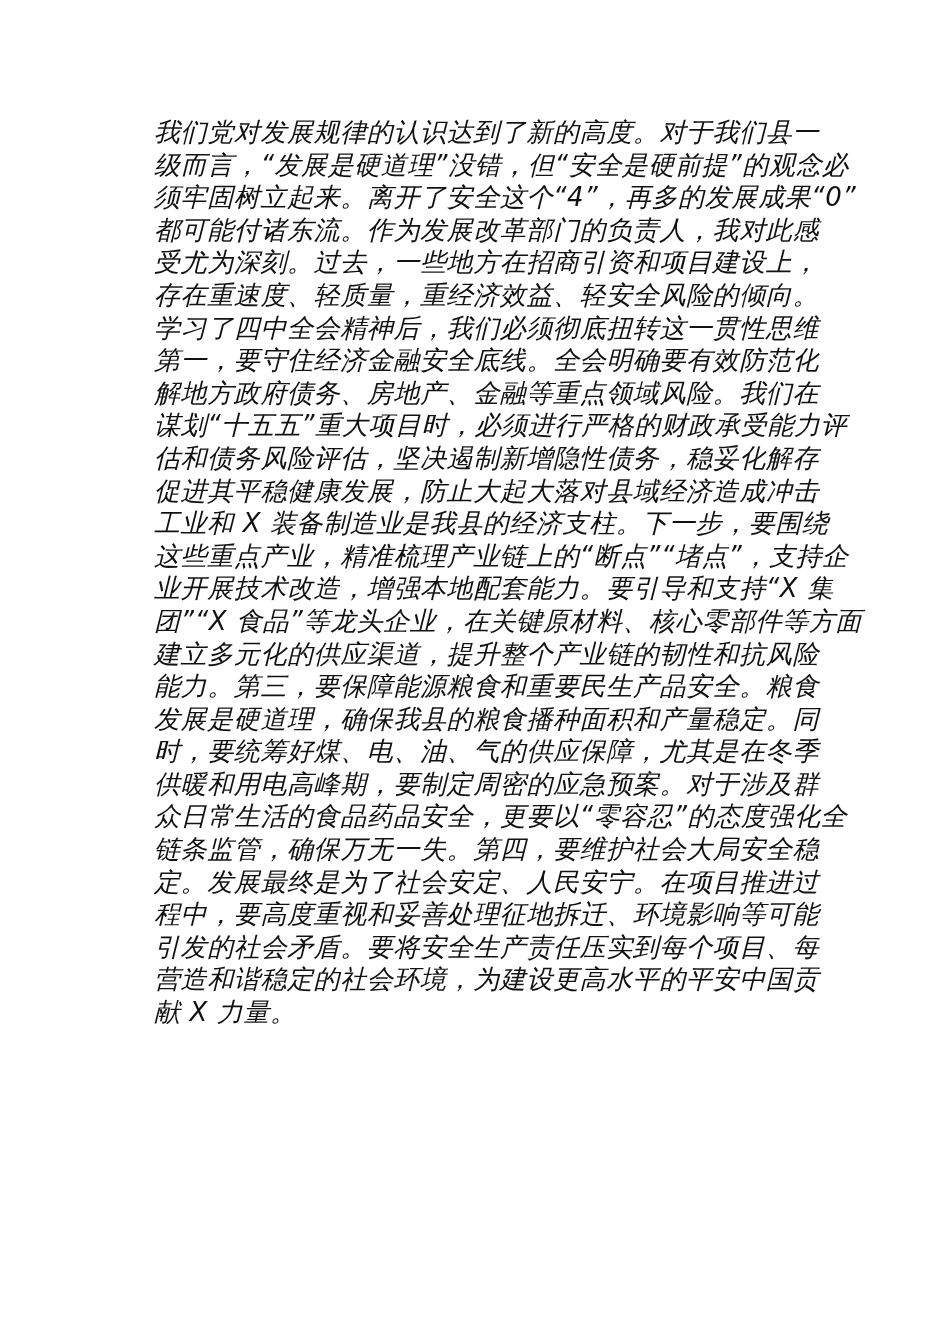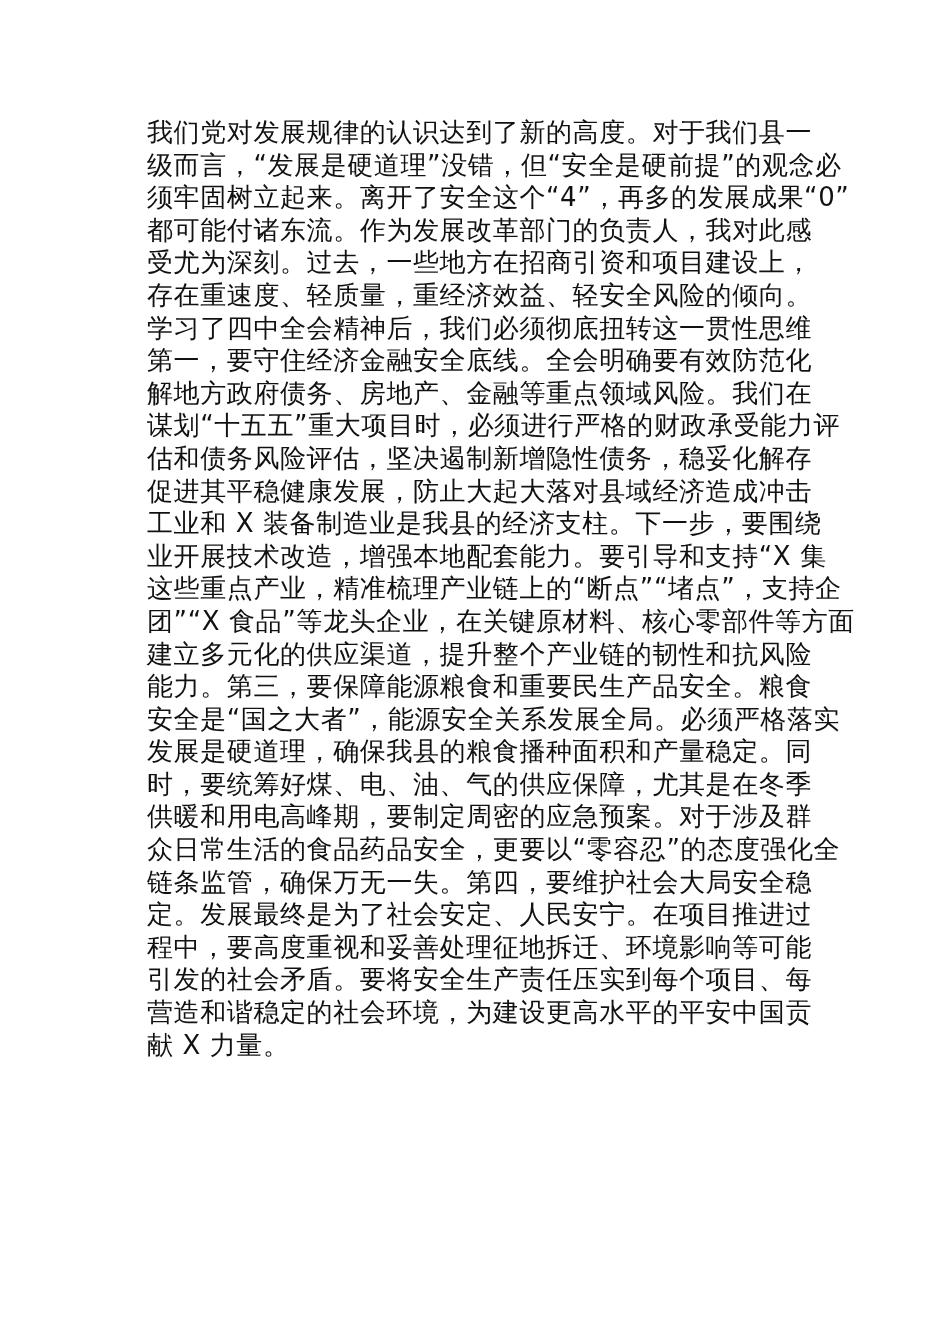--- a/index.html
+++ b/index.html
@@ -1,21 +1,22 @@
 <!DOCTYPE html>
 <html><head>
 <meta charset="utf-8">
 <style>
   html, body { margin: 0; padding: 0; background: #ffffff; }
   body { width: 950px; height: 1344px; position: relative; overflow: hidden; }
   .page {
     position: absolute;
-    left: 147px;
+    left: 154px;
     top: 116px;
     width: 670px;
+    font-style: italic;
   }
   .line {
     display: block;
     height: 32.6px;
     line-height: 32.6px;
     font-family: "DejaVu Sans", "Liberation Sans", sans-serif;
     font-size: 26px;
     color: #111111;
     white-space: nowrap;
     letter-spacing: 0.6px;
@@ -31,26 +32,25 @@
   <span class="line">都可能付诸东流。作为发展改革部门的负责人，我对此感</span>
   <span class="line">受尤为深刻。过去，一些地方在招商引资和项目建设上，</span>
   <span class="line">存在重速度、轻质量，重经济效益、轻安全风险的倾向。</span>
   <span class="line">学习了四中全会精神后，我们必须彻底扭转这一贯性思维</span>
   <span class="line">第一，要守住经济金融安全底线。全会明确要有效防范化</span>
   <span class="line">解地方政府债务、房地产、金融等重点领域风险。我们在</span>
   <span class="line">谋划“十五五”重大项目时，必须进行严格的财政承受能力评</span>
   <span class="line">估和债务风险评估，坚决遏制新增隐性债务，稳妥化解存</span>
   <span class="line">促进其平稳健康发展，防止大起大落对县域经济造成冲击</span>
   <span class="line">工业和 X 装备制造业是我县的经济支柱。下一步，要围绕</span>
+  <span class="line">这些重点产业，精准梳理产业链上的“断点”“堵点”，支持企</span>
   <span class="line">业开展技术改造，增强本地配套能力。要引导和支持“X 集</span>
-  <span class="line">这些重点产业，精准梳理产业链上的“断点”“堵点”，支持企</span>
   <span class="line">团”“X 食品”等龙头企业，在关键原材料、核心零部件等方面</span>
   <span class="line">建立多元化的供应渠道，提升整个产业链的韧性和抗风险</span>
   <span class="line">能力。第三，要保障能源粮食和重要民生产品安全。粮食</span>
-  <span class="line">安全是“国之大者”，能源安全关系发展全局。必须严格落实</span>
   <span class="line">发展是硬道理，确保我县的粮食播种面积和产量稳定。同</span>
   <span class="line">时，要统筹好煤、电、油、气的供应保障，尤其是在冬季</span>
   <span class="line">供暖和用电高峰期，要制定周密的应急预案。对于涉及群</span>
   <span class="line">众日常生活的食品药品安全，更要以“零容忍”的态度强化全</span>
   <span class="line">链条监管，确保万无一失。第四，要维护社会大局安全稳</span>
   <span class="line">定。发展最终是为了社会安定、人民安宁。在项目推进过</span>
   <span class="line">程中，要高度重视和妥善处理征地拆迁、环境影响等可能</span>
   <span class="line">引发的社会矛盾。要将安全生产责任压实到每个项目、每</span>
   <span class="line">营造和谐稳定的社会环境，为建设更高水平的平安中国贡</span>
   <span class="line">献 X 力量。</span>

